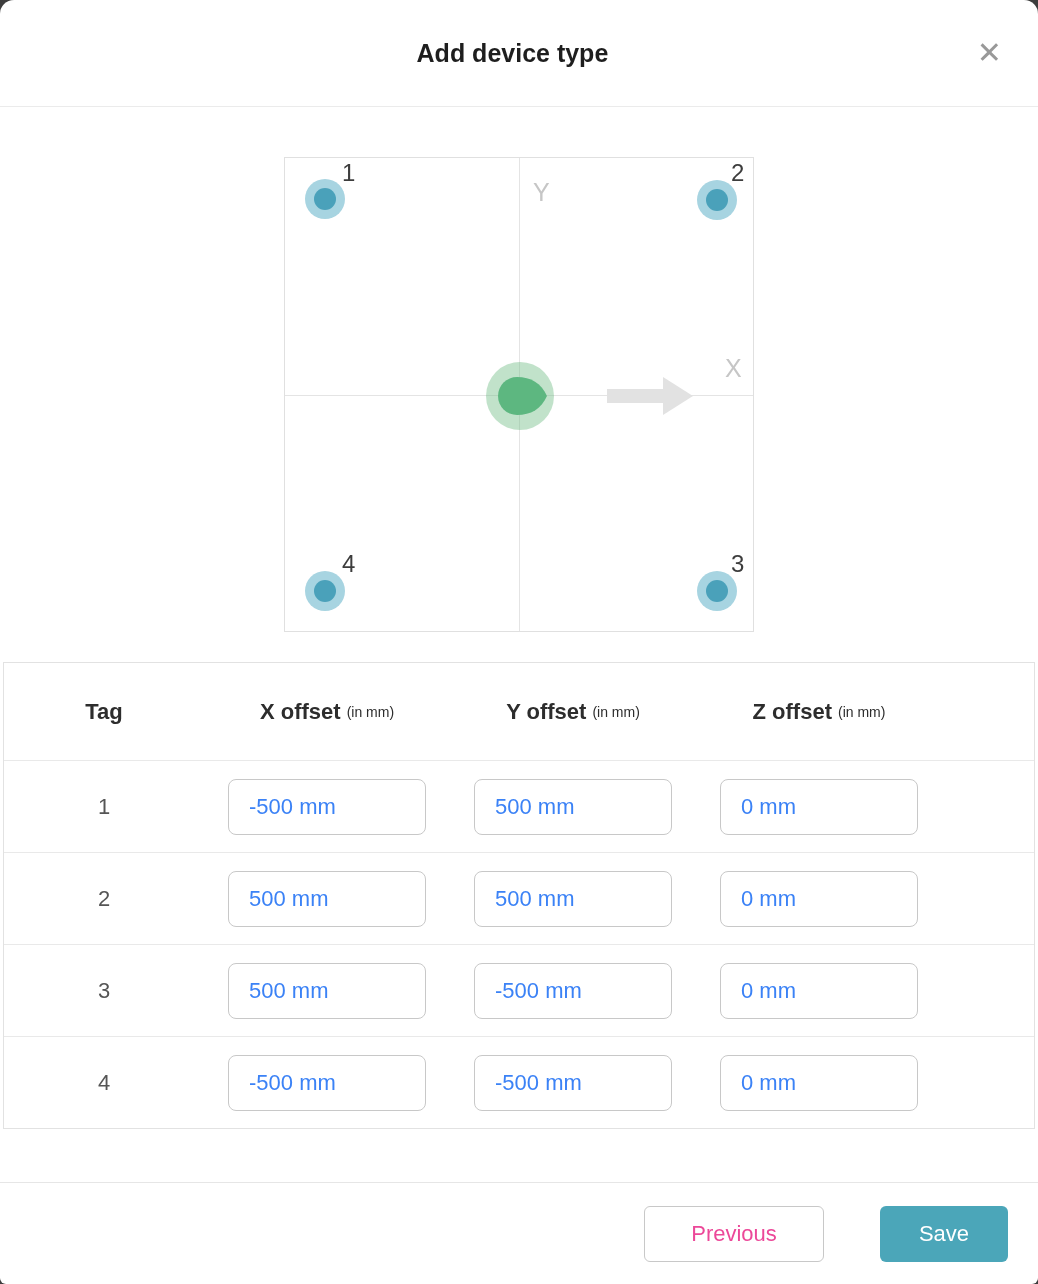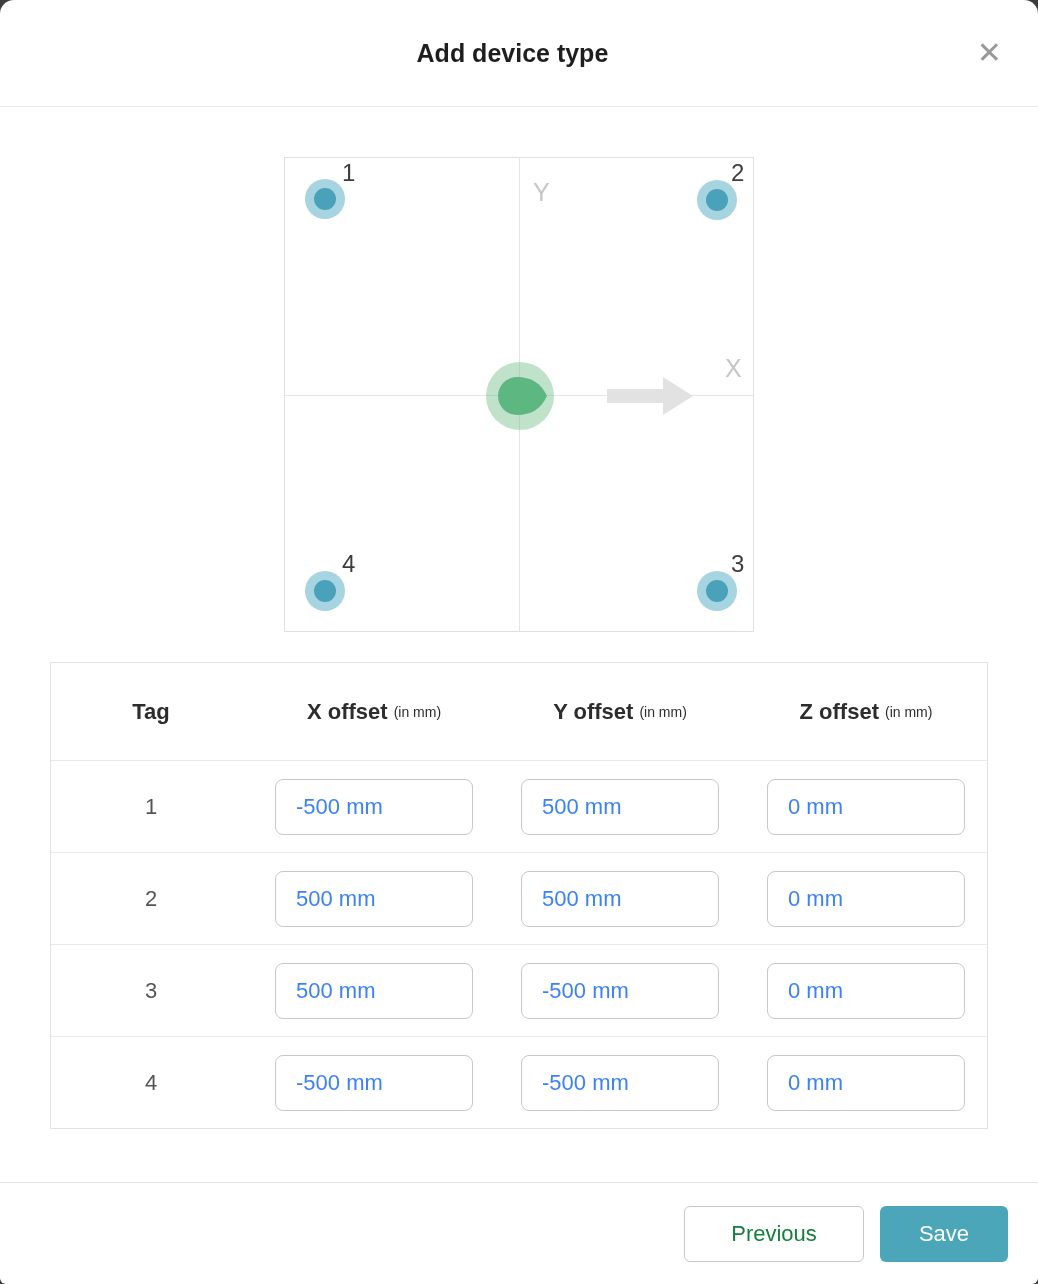--- a/index.html
+++ b/index.html
@@ -131,21 +131,21 @@
     font-size: 24px;
     color: #3d3d3d;
   }
   .tag-num-1 { left: 57px;  top: 1px; }
   .tag-num-2 { left: 446px; top: 1px; }
   .tag-num-3 { left: 446px; top: 392px; }
   .tag-num-4 { left: 57px;  top: 392px; }
 
   
   .offset-table {
-    width: 938px;
+    width: 1032px;
     margin: 30px auto 0 auto;
     border: 1px solid #e2e2e2;
   }
   .t-row {
     display: grid;
     grid-template-columns: 200px 246px 246px 246px;
     align-items: center;
   }
   .t-head { height: 97px; }
   .t-body-row { height: 92px; border-top: 1px solid #e9e9e9; }
@@ -196,27 +196,28 @@
     cursor: pointer;
     font-family: "Liberation Sans", sans-serif;
     display: flex;
     align-items: center;
     justify-content: center;
   }
   .btn-previous {
     width: 180px;
     background: #ffffff;
     border: 1px solid #c8c8c8;
-    color: #15803d;
+    color: #ec4899;
   }
   .btn-save {
     width: 128px;
     background: #4ba6b9;
     border: none;
     color: #ffffff;
+    margin-left: 40px;
   }
 </style>
 </head>
 <body>
 
 <div class="modal">
 
   <div class="modal-header">
     <div class="modal-title">Add device type</div>
     <button class="close-btn">✕</button>

